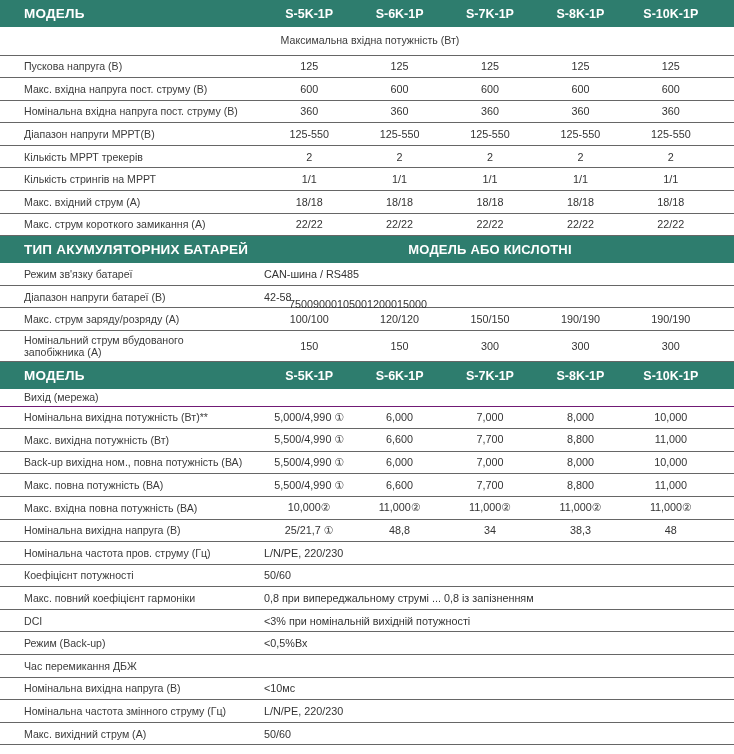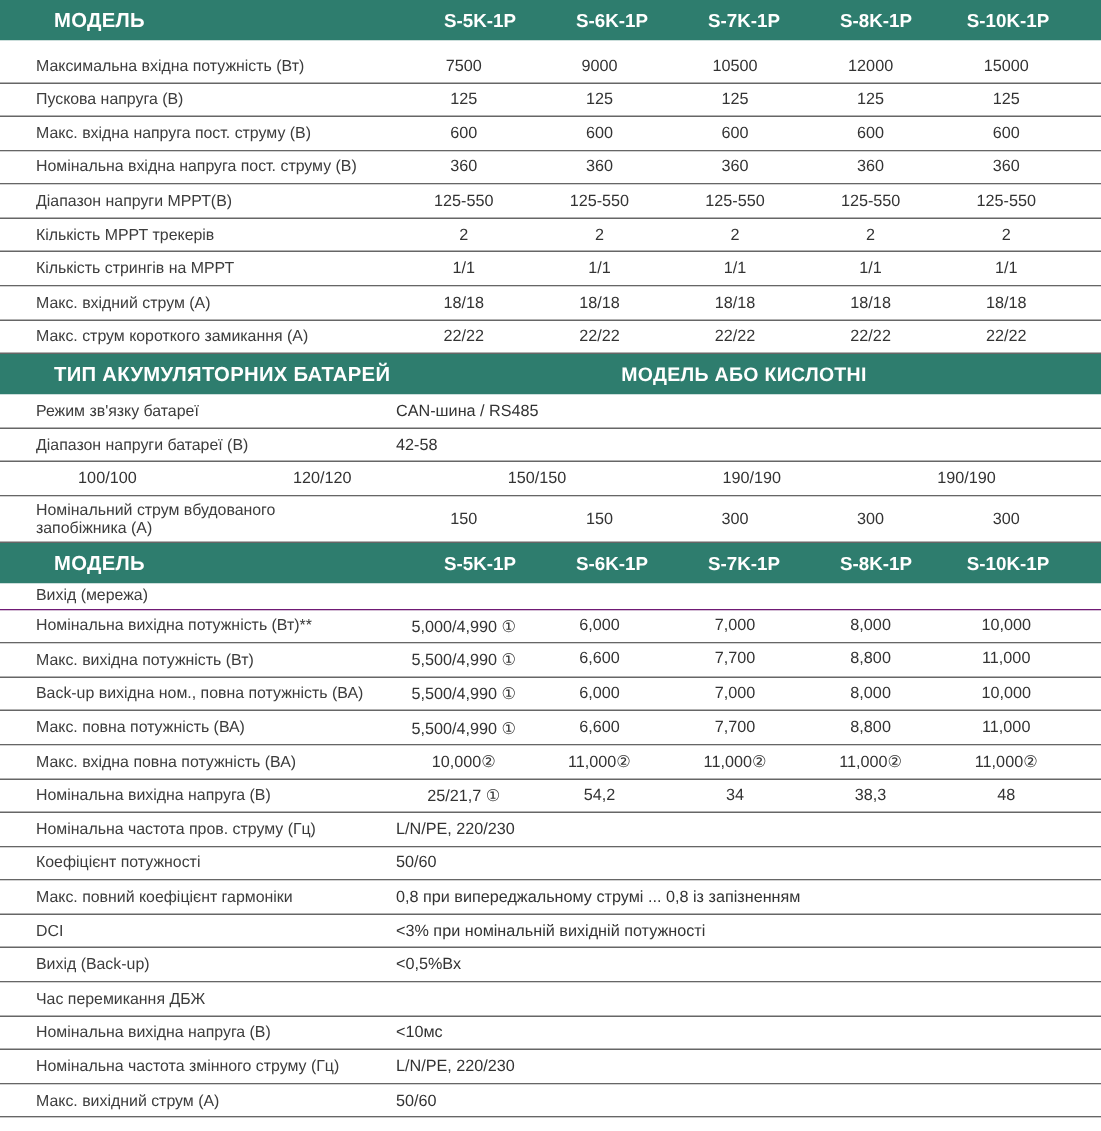--- a/index.html
+++ b/index.html
@@ -14,31 +14,30 @@
   
   .sec-header {
     background:#2e7d6e;
     color:#ffffff;
     display:flex;
     align-items:center;
     height:27px;
     box-sizing:border-box;
     padding-right:18px;
     font-weight:bold;
-    padding-left:12px;
   }
   .sec-header .hleft {
     flex:0 0 264px;
     box-sizing:border-box;
     padding-left:24px;
     font-size:13.5px;
     letter-spacing:.2px;
     white-space:nowrap;
   }
-  .sec-header .hcols { flex:1; display:flex; }
+  .sec-header .hcols { flex:1; display:flex;justify-content:center; }
   .sec-header .hcol {
     flex:1;
     text-align:center;
     font-size:12.5px;
     white-space:nowrap;
   }
   .sec-header .hmerged {
     flex:1;
     text-align:center;
     font-size:13px;
@@ -50,21 +49,21 @@
   .row {
     display:flex;
     align-items:center;
     height:22.6px;
     box-sizing:border-box;
     padding-right:18px;
     border-bottom:1px solid #666666;
     box-shadow:0 1px 0 0 #c2c2c2;
     background:#ffffff;
   }
-  .row.first { height:28.5px; padding-top:7px; }
+  .row.first { height:28.5px; padding-top:7px;flex-direction:column; }
   .row.tall { height:31px; }
   .row.subheader { height:17.5px; border-bottom:1px solid #701a75; }
   .row .label {
     flex:0 0 264px;
     box-sizing:border-box;
     padding-left:24px;
     font-size:10.6px;
     line-height:1.15;
     color:#3c3c3c;
     white-space:pre;
@@ -195,20 +194,21 @@
     </div>
     <div class="row">
       <span class="label">Режим зв'язку батареї</span>
       <span class="merged">CAN-шина / RS485</span>
     </div>
     <div class="row">
       <span class="label">Діапазон напруги батареї (В)</span>
       <span class="merged">42-58</span>
     </div>
     <div class="row">
+      <span class="label">Макс. струм заряду/розряду (А)</span>
       <div class="cols">
         <span class="val">100/100</span>
         <span class="val">120/120</span>
         <span class="val">150/150</span>
         <span class="val">190/190</span>
         <span class="val">190/190</span>
       </div>
     </div>
     <div class="row tall">
       <span class="label">Номінальний струм вбудованого
@@ -281,21 +281,21 @@
         <span class="val">11,000②</span>
         <span class="val">11,000②</span>
         <span class="val">11,000②</span>
         <span class="val">11,000②</span>
       </div>
     </div>
     <div class="row">
       <span class="label">Номінальна вихідна напруга (В)</span>
       <div class="cols">
         <span class="val">25/21,7 ①</span>
-        <span class="val">54,2</span>
+        <span class="val">48,8</span>
         <span class="val">34</span>
         <span class="val">38,3</span>
         <span class="val">48</span>
       </div>
     </div>
     <div class="row">
       <span class="label">Номінальна частота пров. струму (Гц)</span>
       <span class="merged">L/N/PE, 220/230</span>
     </div>
     <div class="row">
@@ -304,21 +304,21 @@
     </div>
     <div class="row">
       <span class="label">Макс. повний коефіцієнт гармоніки</span>
       <span class="merged">0,8 при випереджальному струмі ... 0,8 із запізненням</span>
     </div>
     <div class="row">
       <span class="label">DCI</span>
       <span class="merged">&lt;3% при номінальній вихідній потужності</span>
     </div>
     <div class="row">
-      <span class="label">Вихід (Back-up)</span>
+      <span class="label">Режим (Back-up)</span>
       <span class="merged">&lt;0,5%Вх</span>
     </div>
     <div class="row">
       <span class="label">Час перемикання ДБЖ</span>
       <span class="merged"></span>
     </div>
     <div class="row">
       <span class="label">Номінальна вихідна напруга (В)</span>
       <span class="merged">&lt;10мс</span>
     </div>

